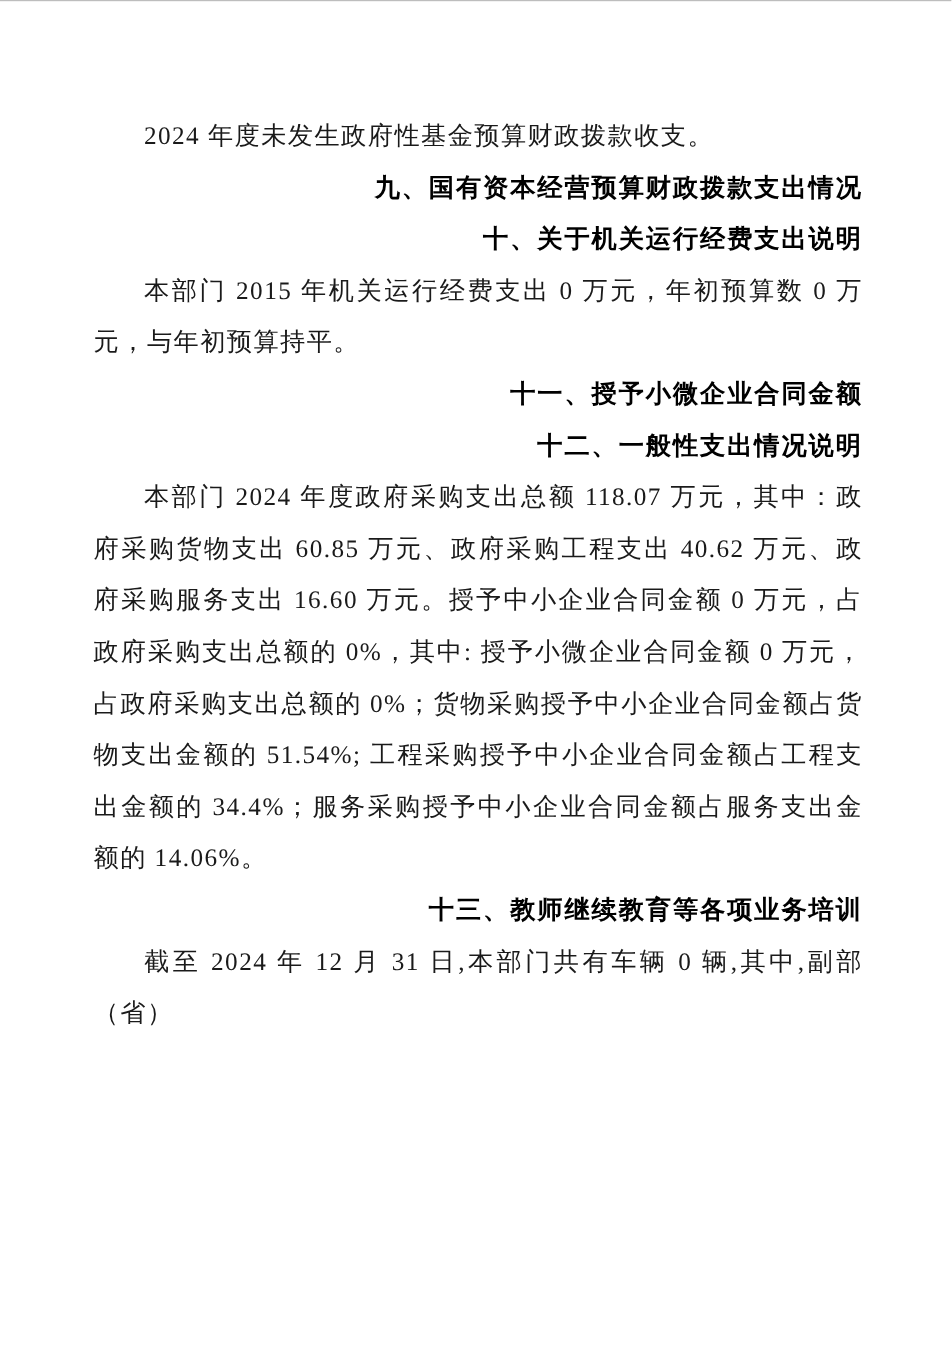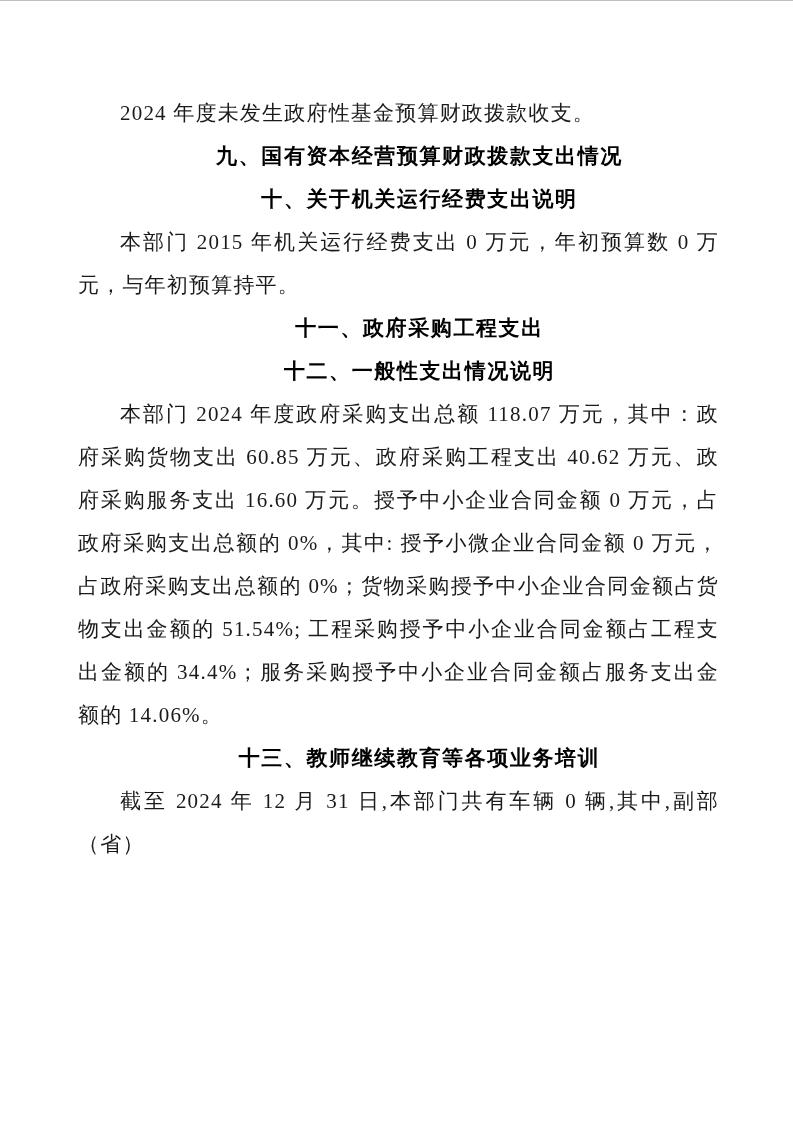--- a/index.html
+++ b/index.html
@@ -31,21 +31,21 @@
     line-height: 43px;
     letter-spacing: 1.2px;
     text-indent: 2em;
     text-align: justify;
     text-justify: inter-ideograph;
     word-break: break-all;
   }
   .text-block p.heading {
     font-weight: 700;
     color: #000000;
-    text-align: center;
+    text-align: right;
     letter-spacing: 1.6px;
   }
   .page-footer {
     position: absolute;
     left: 0;
     right: 0;
     top: 1037px;
     text-align: center;
     font-family: "Liberation Sans", sans-serif;
     font-size: 12px;
@@ -58,21 +58,21 @@
 </head>
 <body>
 
 <div class="page">
 
   <div class="text-block">
     <p class="paragraph">2024 年度未发生政府性基金预算财政拨款收支。</p>
     <p class="heading">九、国有资本经营预算财政拨款支出情况</p>
     <p class="heading">十、关于机关运行经费支出说明</p>
     <p class="paragraph">本部门 2015 年机关运行经费支出 0 万元，年初预算数 0 万元，与年初预算持平。</p>
-    <p class="heading">十一、政府采购工程支出</p>
+    <p class="heading">十一、授予小微企业合同金额</p>
     <p class="heading">十二、一般性支出情况说明</p>
     <p class="paragraph">本部门 2024 年度政府采购支出总额 118.07 万元，其中：政府采购货物支出 60.85 万元、政府采购工程支出 40.62 万元、政府采购服务支出 16.60 万元。授予中小企业合同金额 0 万元，占政府采购支出总额的 0%，其中: 授予小微企业合同金额 0 万元，占政府采购支出总额的 0%；货物采购授予中小企业合同金额占货物支出金额的 51.54%; 工程采购授予中小企业合同金额占工程支出金额的 34.4%；服务采购授予中小企业合同金额占服务支出金额的 14.06%。</p>
     <p class="heading">十三、教师继续教育等各项业务培训</p>
     <p class="paragraph">截至 2024 年 12 月 31 日,本部门共有车辆 0 辆,其中,副部（省）</p>
   </div>
 
   <div class="page-footer">
     <span>- 15 -</span>
   </div>
 

